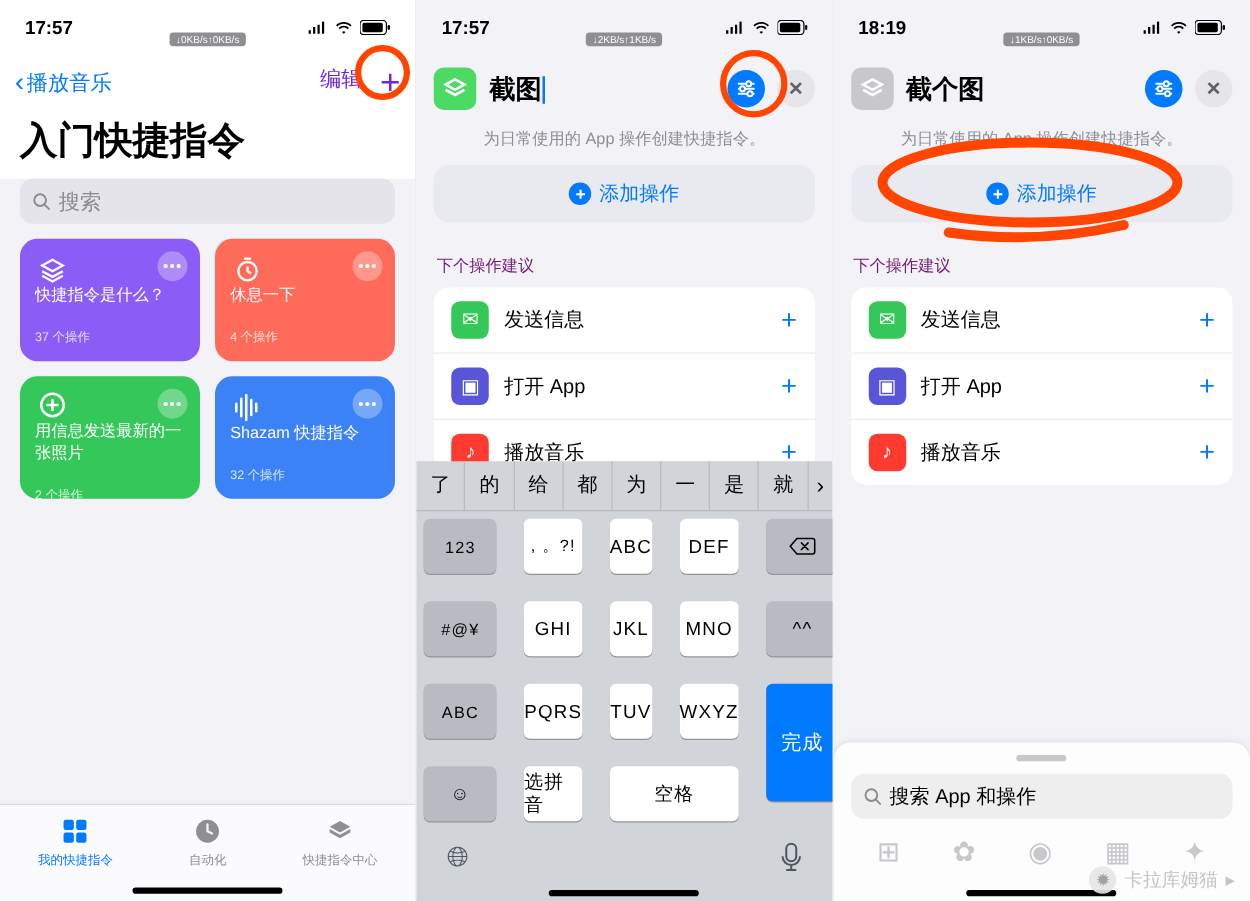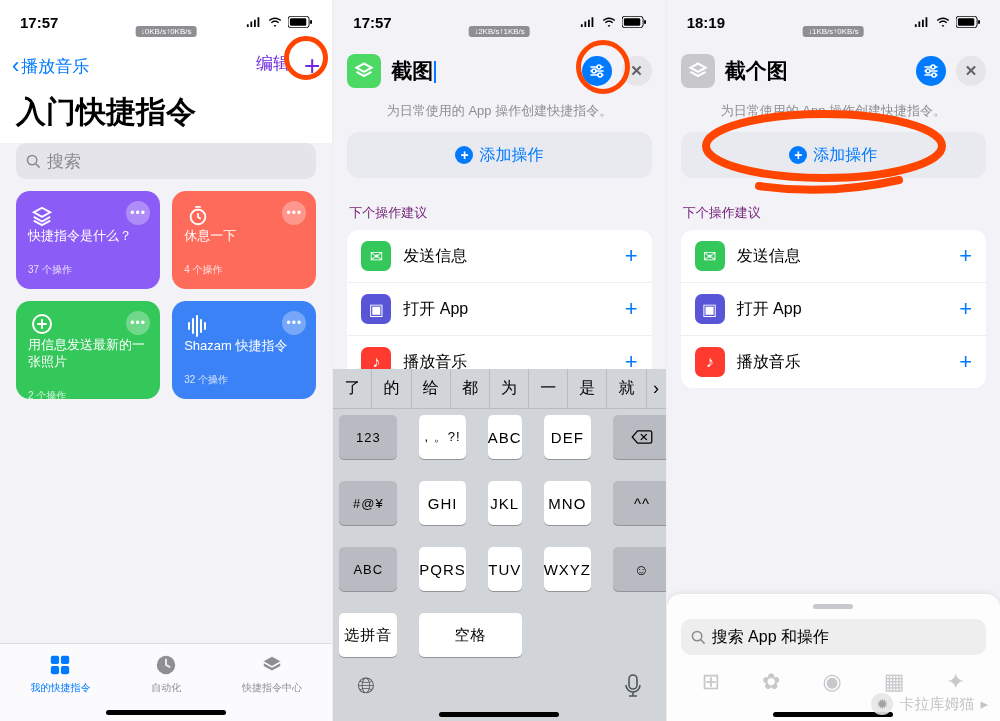--- a/index.html
+++ b/index.html
@@ -308,20 +308,21 @@
       <div class="key g sm">#@¥</div>
       <div class="key">GHI</div>
       <div class="key">JKL</div>
       <div class="key">MNO</div>
       <div class="key g">^^</div>
 
       <div class="key g sm">ABC</div>
       <div class="key">PQRS</div>
       <div class="key">TUV</div>
       <div class="key">WXYZ</div>
+      <div class="key done">完成</div>
 
       <div class="key g">☺</div>
       <div class="key">选拼音</div>
       <div class="key sp">空格</div>
     </div>
     <div class="kbot">
       <span>🌐︎</span>
       <span>
             <svg width="18" height="24" viewBox="0 0 18 24" fill="none" stroke="#50555c" stroke-width="1.6">
               <rect x="5" y="1" width="8" height="14" rx="4"></rect>

